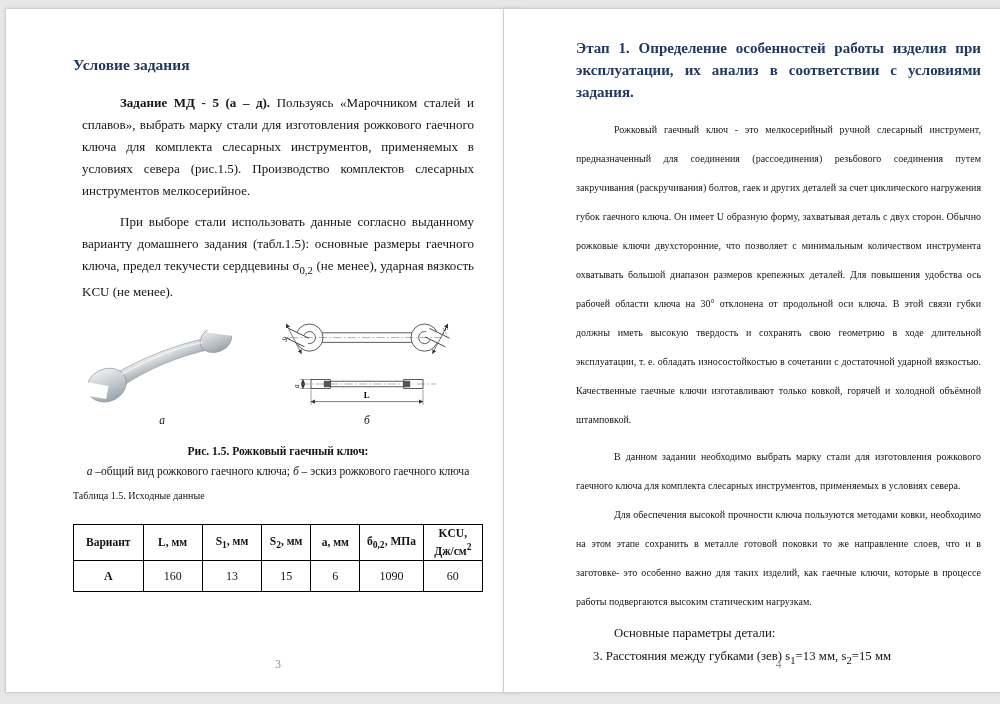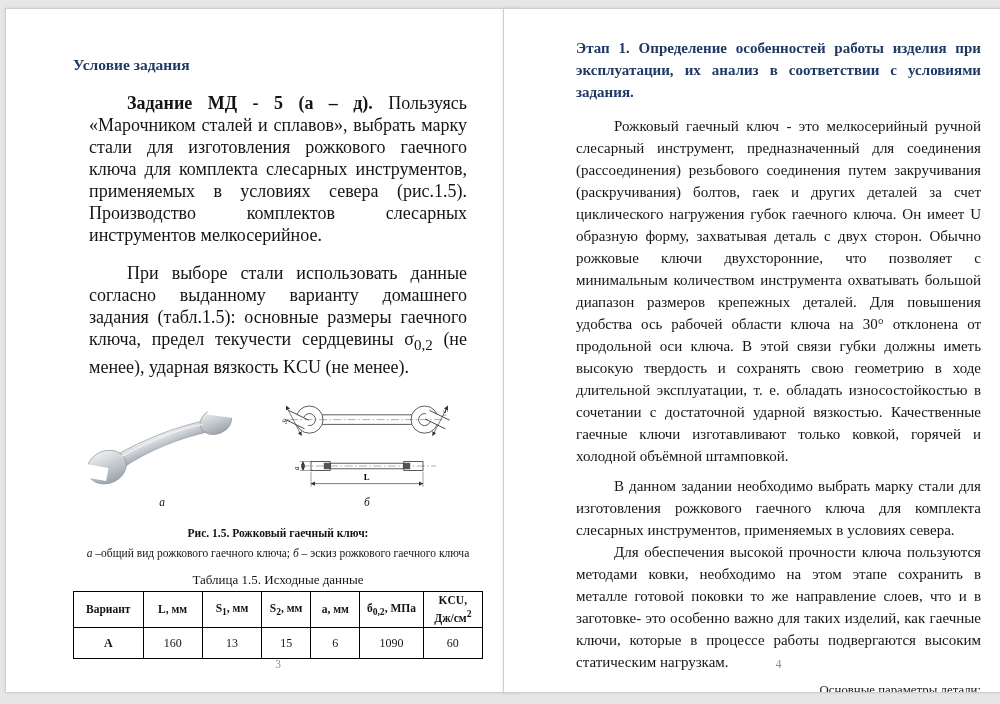--- a/index.html
+++ b/index.html
@@ -22,49 +22,49 @@
 
   .heading{
     color:#1f3864;font-weight:bold;font-size:15.5px;line-height:1.25;
     margin:0 0 18px 0;
   }
   .heading-justify{
     color:#1f3864;font-weight:bold;font-size:15px;line-height:22px;
     text-align:justify;margin:0 0 12px 0;
   }
   .par{
-    font-size:18px;line-height:22px;text-align:justify;
-    text-indent:38px;margin:16px;
+    font-size:13px;line-height:22px;text-align:justify;
+    text-indent:38px;margin:9px;
   }
   .par-r{
-    font-size:15px;line-height:22px;text-align:justify;
+    font-size:10px;line-height:29px;text-align:justify;
     text-indent:38px;margin:0;
   }
   .par-gap{margin-top:8px;}
 
   .figure{display:flex;align-items:flex-start;margin:6px 0 0 0;height:120px;}
   .fig-block{display:flex;flex-direction:column;align-items:center;}
   .fig-a{width:178px;}
   .fig-b{flex:1;}
   .fig-label{font-size:11.5px;font-style:italic;margin-top:2px;}
 
   .caption1{text-align:center;font-weight:bold;font-size:11.5px;margin-top:13px;}
   .caption2{text-align:center;font-size:11.5px;margin-top:8px;}
-  .table-title{text-align:center;font-size:13px;margin:13px 0 3px 0;}
+  .table-title{text-align:left;font-size:10px;margin:13px 0 23px 0;}
 
   table.data{border-collapse:collapse;width:100%;table-layout:fixed;font-family:Liberation Serif, serif;}
   table.data th,table.data td{
     border:1px solid #000;text-align:center;vertical-align:middle;
     padding:2px 1px;
   }
   table.data th{font-weight:bold;font-size:11.5px;line-height:1.2;height:30px;}
   table.data td{font-size:12px;height:26px;}
   table.data td:first-child{font-weight:bold;}
 
-  .params-intro{font-size:12.8px;margin:10px 0 0 0;text-indent:38px;text-align:right;}
+  .params-intro{font-size:12.8px;margin:10px 0 0 0;text-indent:38px;}
   .param-item{font-size:12.8px;margin:8px 0 0 17px;}
 
   .page-number{
     position:absolute;bottom:22px;text-align:center;
     font-size:11.5px;color:#8a8a8a;
   }
   .pn-left{left:67px;right:37px;}
   .pn-right{left:72px;right:37px;}
 
   svg .thin{stroke:#333;stroke-width:1;fill:none;}

